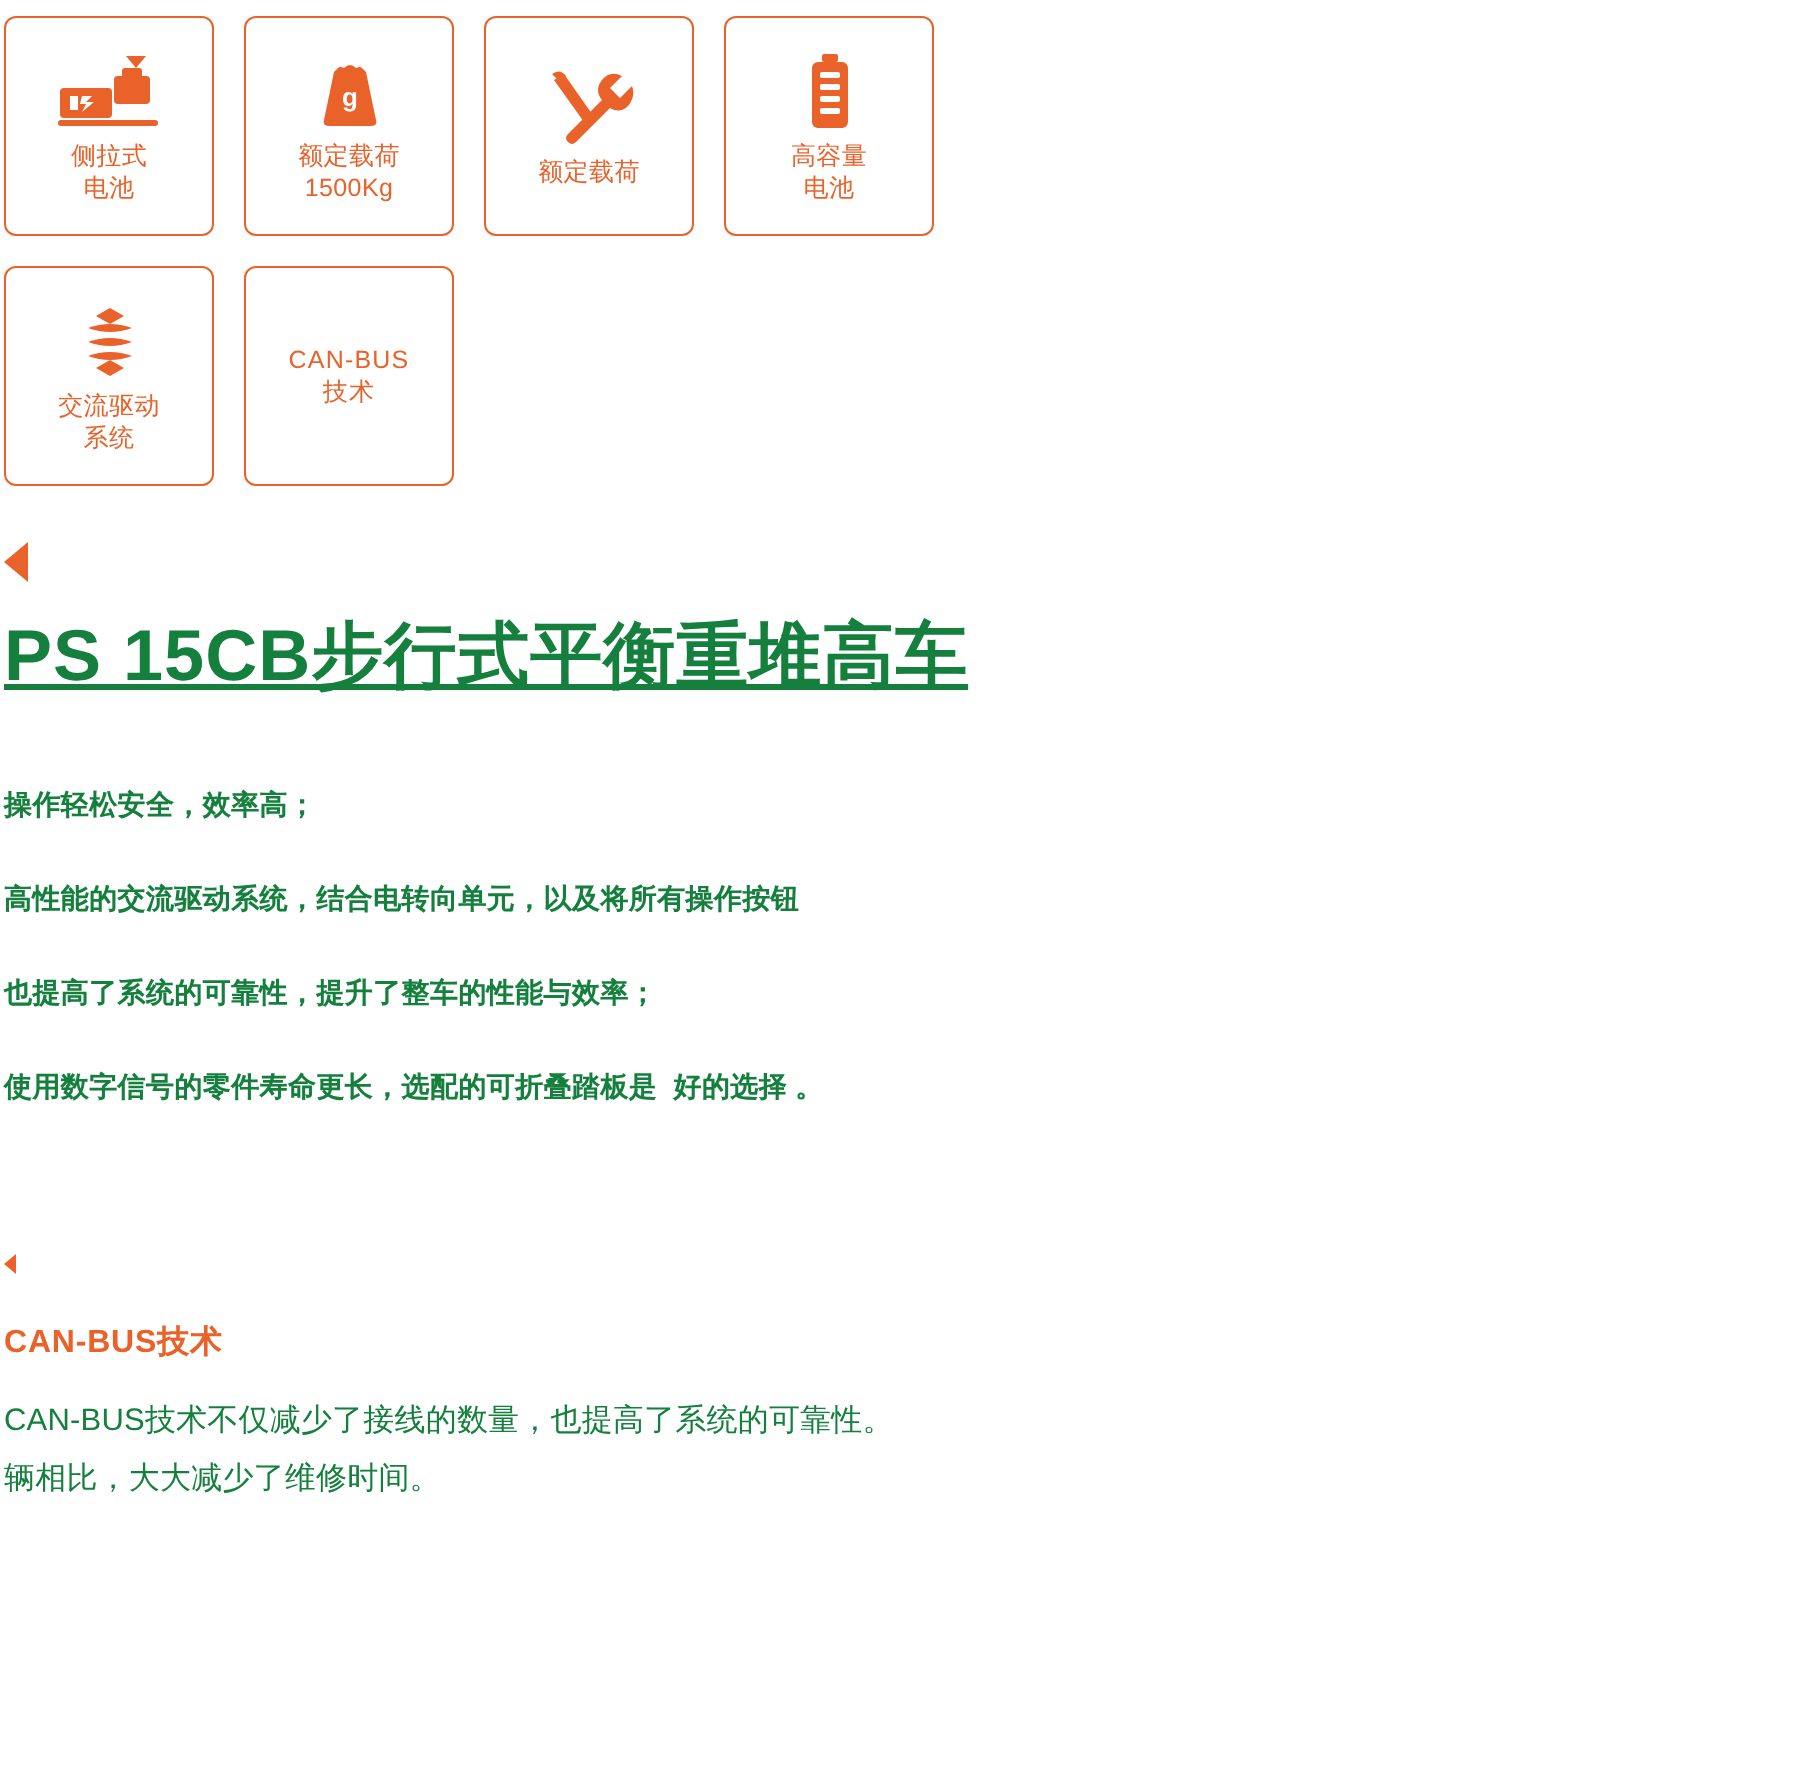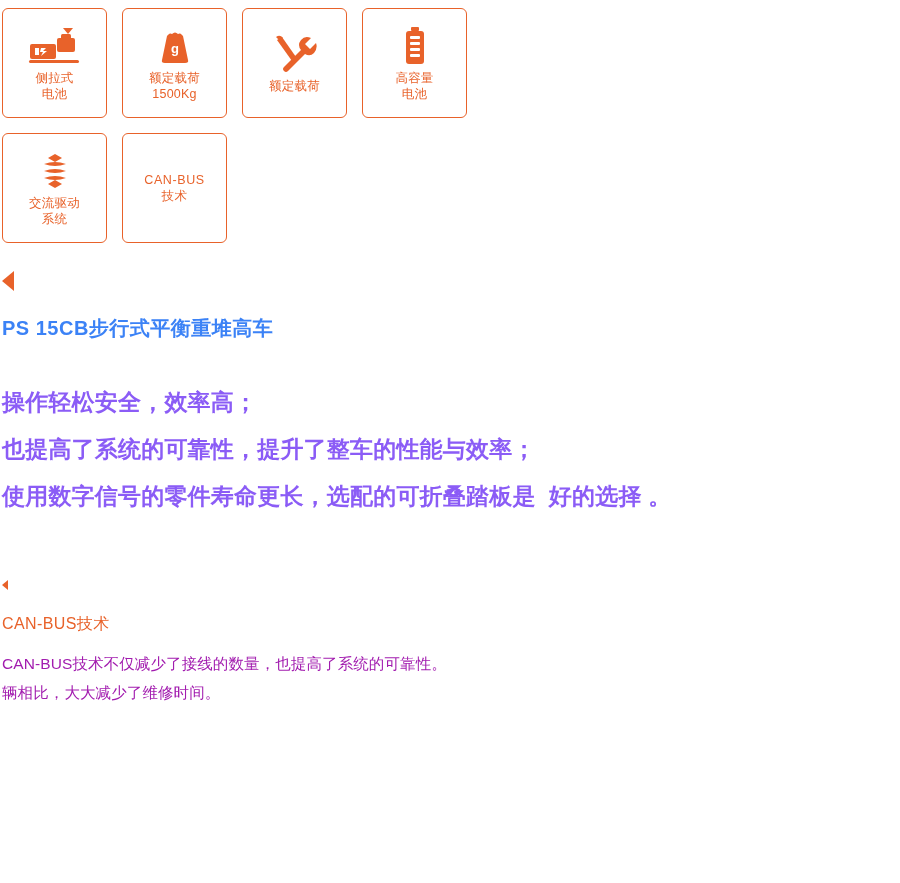--- a/index.html
+++ b/index.html
@@ -75,33 +75,34 @@
   .arrow-left {
     width: 0;
     height: 0;
     border-top: 10px solid transparent;
     border-bottom: 10px solid transparent;
     border-right: 12px solid #e8622a;
   }
 
   
   .product-title {
-    color: #3b82f6;
-    font-size: 20px;
+    color: #15803d;
+    font-size: 36px;
     font-weight: bold;
     letter-spacing: 0.5px;
     margin: 14px 0 0 2px;
     line-height: 34px;
+    text-decoration: underline;
   }
 
   
   .description {
     margin: 34px 0 0 2px;
-    color: #8b5cf6;
-    font-size: 23px;
+    color: #15803d;
+    font-size: 14px;
     font-weight: bold;
     line-height: 47px;
     letter-spacing: 0.2px;
   }
   .description .line {
     white-space: pre;
   }
 
   
   .small-arrow-row {
@@ -113,27 +114,27 @@
     height: 0;
     border-top: 5px solid transparent;
     border-bottom: 5px solid transparent;
     border-right: 6px solid #e8622a;
   }
 
   
   .section-heading {
     color: #e8622a;
     font-size: 16px;
-    font-weight: 400;
+    font-weight: 700;
     letter-spacing: 0.4px;
     margin: 22px 0 0 2px;
   }
   .section-body {
     margin: 14px 0 0 2px;
-    color: #a21caf;
+    color: #15803d;
     font-size: 15.5px;
     line-height: 29px;
     letter-spacing: 0.1px;
   }
   .section-body .line {
     white-space: pre;
   }
 </style>
 </head>
 <body>
@@ -234,20 +235,21 @@
   </div>
 
   <div class="arrow-row">
     <div class="arrow-left"></div>
   </div>
 
   <div class="product-title">PS 15CB步行式平衡重堆高车</div>
 
   <div class="description">
     <div class="line">操作轻松安全，效率高；</div>
+    <div class="line">高性能的交流驱动系统，结合电转向单元，以及将所有操作按钮</div>
     <div class="line">也提高了系统的可靠性，提升了整车的性能与效率；</div>
     <div class="line">使用数字信号的零件寿命更长，选配的可折叠踏板是  好的选择 。</div>
   </div>
 
   <div class="small-arrow-row">
     <div class="arrow-small"></div>
   </div>
 
   <div class="section-heading">CAN-BUS技术</div>
   <div class="section-body">

